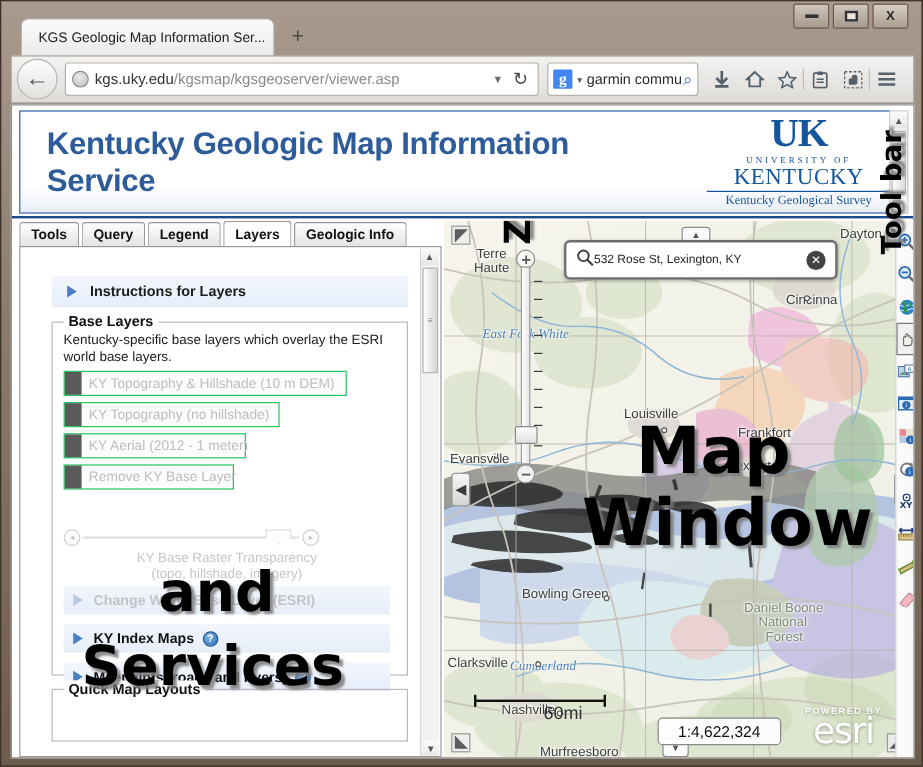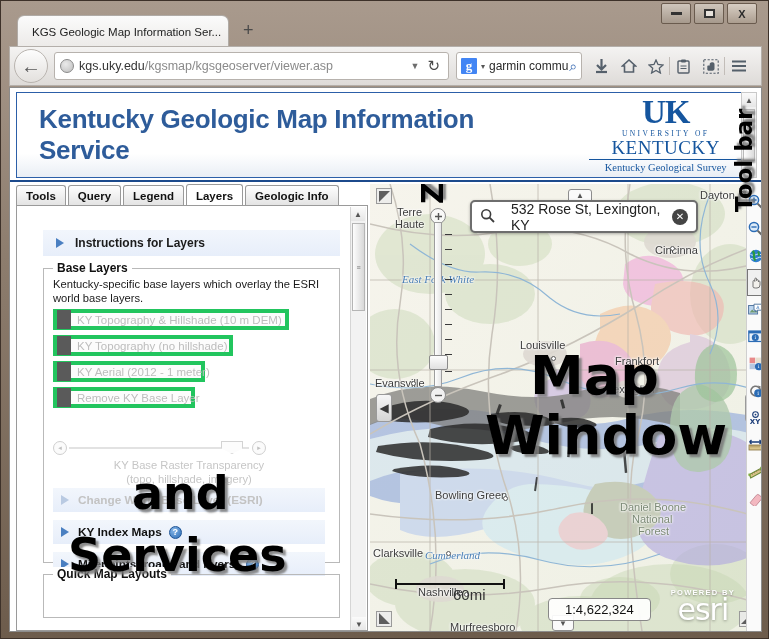--- a/index.html
+++ b/index.html
@@ -229,21 +229,21 @@
   #bl-legend {
     position: absolute; left: 9px; top: -8px; background: #fff;
     padding: 0 4px; font-size: 12px; font-weight: bold; color: #111;
   }
   #bl-desc {
     position: absolute; left: 9px; top: 8px; width: 272px;
     font-size: 11.2px; color: #1b1b1b; line-height: 14px;
   }
   .lyrbtn {
     position: absolute; left: 9px; height: 21px;
-    border: 4px solid #22c55e;
+    border: 1px solid #22c55e;
     background: #fcfcfc;
     display: flex; align-items: center;
     font-size: 11.5px; color: #bdbdbd;
   }
   .lyrbtn .cap {
     width: 14px; height: 19px; background: #5a5a5a; flex: none;
   }
   .lyrbtn span.lbl { margin-left: 6px; white-space: nowrap; }
   #slider-row {
     position: absolute; left: 9px; top: 171px; width: 213px; height: 16px;
@@ -352,21 +352,21 @@
     border-top: 11px solid transparent;
   }
 
   #searchbox {
     position: absolute; left: 100px; top: 16px; width: 228px; height: 33px;
     background: #fff; border: 2px solid #6e6e6e; border-radius: 5px;
     display: flex; align-items: center; padding: 0 8px;
     box-shadow: 0 1px 3px rgba(0,0,0,0.3);
   }
   #searchbox .mag { font-size: 15px; color: #3c3c3c; }
-  #searchbox .txt { flex:1; margin-left: 16px; font-size: 14px; color: #222; }
+  #searchbox .txt { flex:1; margin-left: 0; font-size: 10px; color: #222; }
   #searchbox .clear {
     width: 16px; height: 16px; border-radius: 50%; background: #444;
     color: #fff; font-size: 10px; display:flex;
     align-items:center; justify-content:center;
   }
   #search-handle {
     position: absolute; left: 198px; top: 5px; width: 24px; height: 13px;
     background: #fafafa; border: 1px solid #8d8d8d;
     border-radius: 3px 3px 0 0;
     display:flex;align-items:center;justify-content:center;

